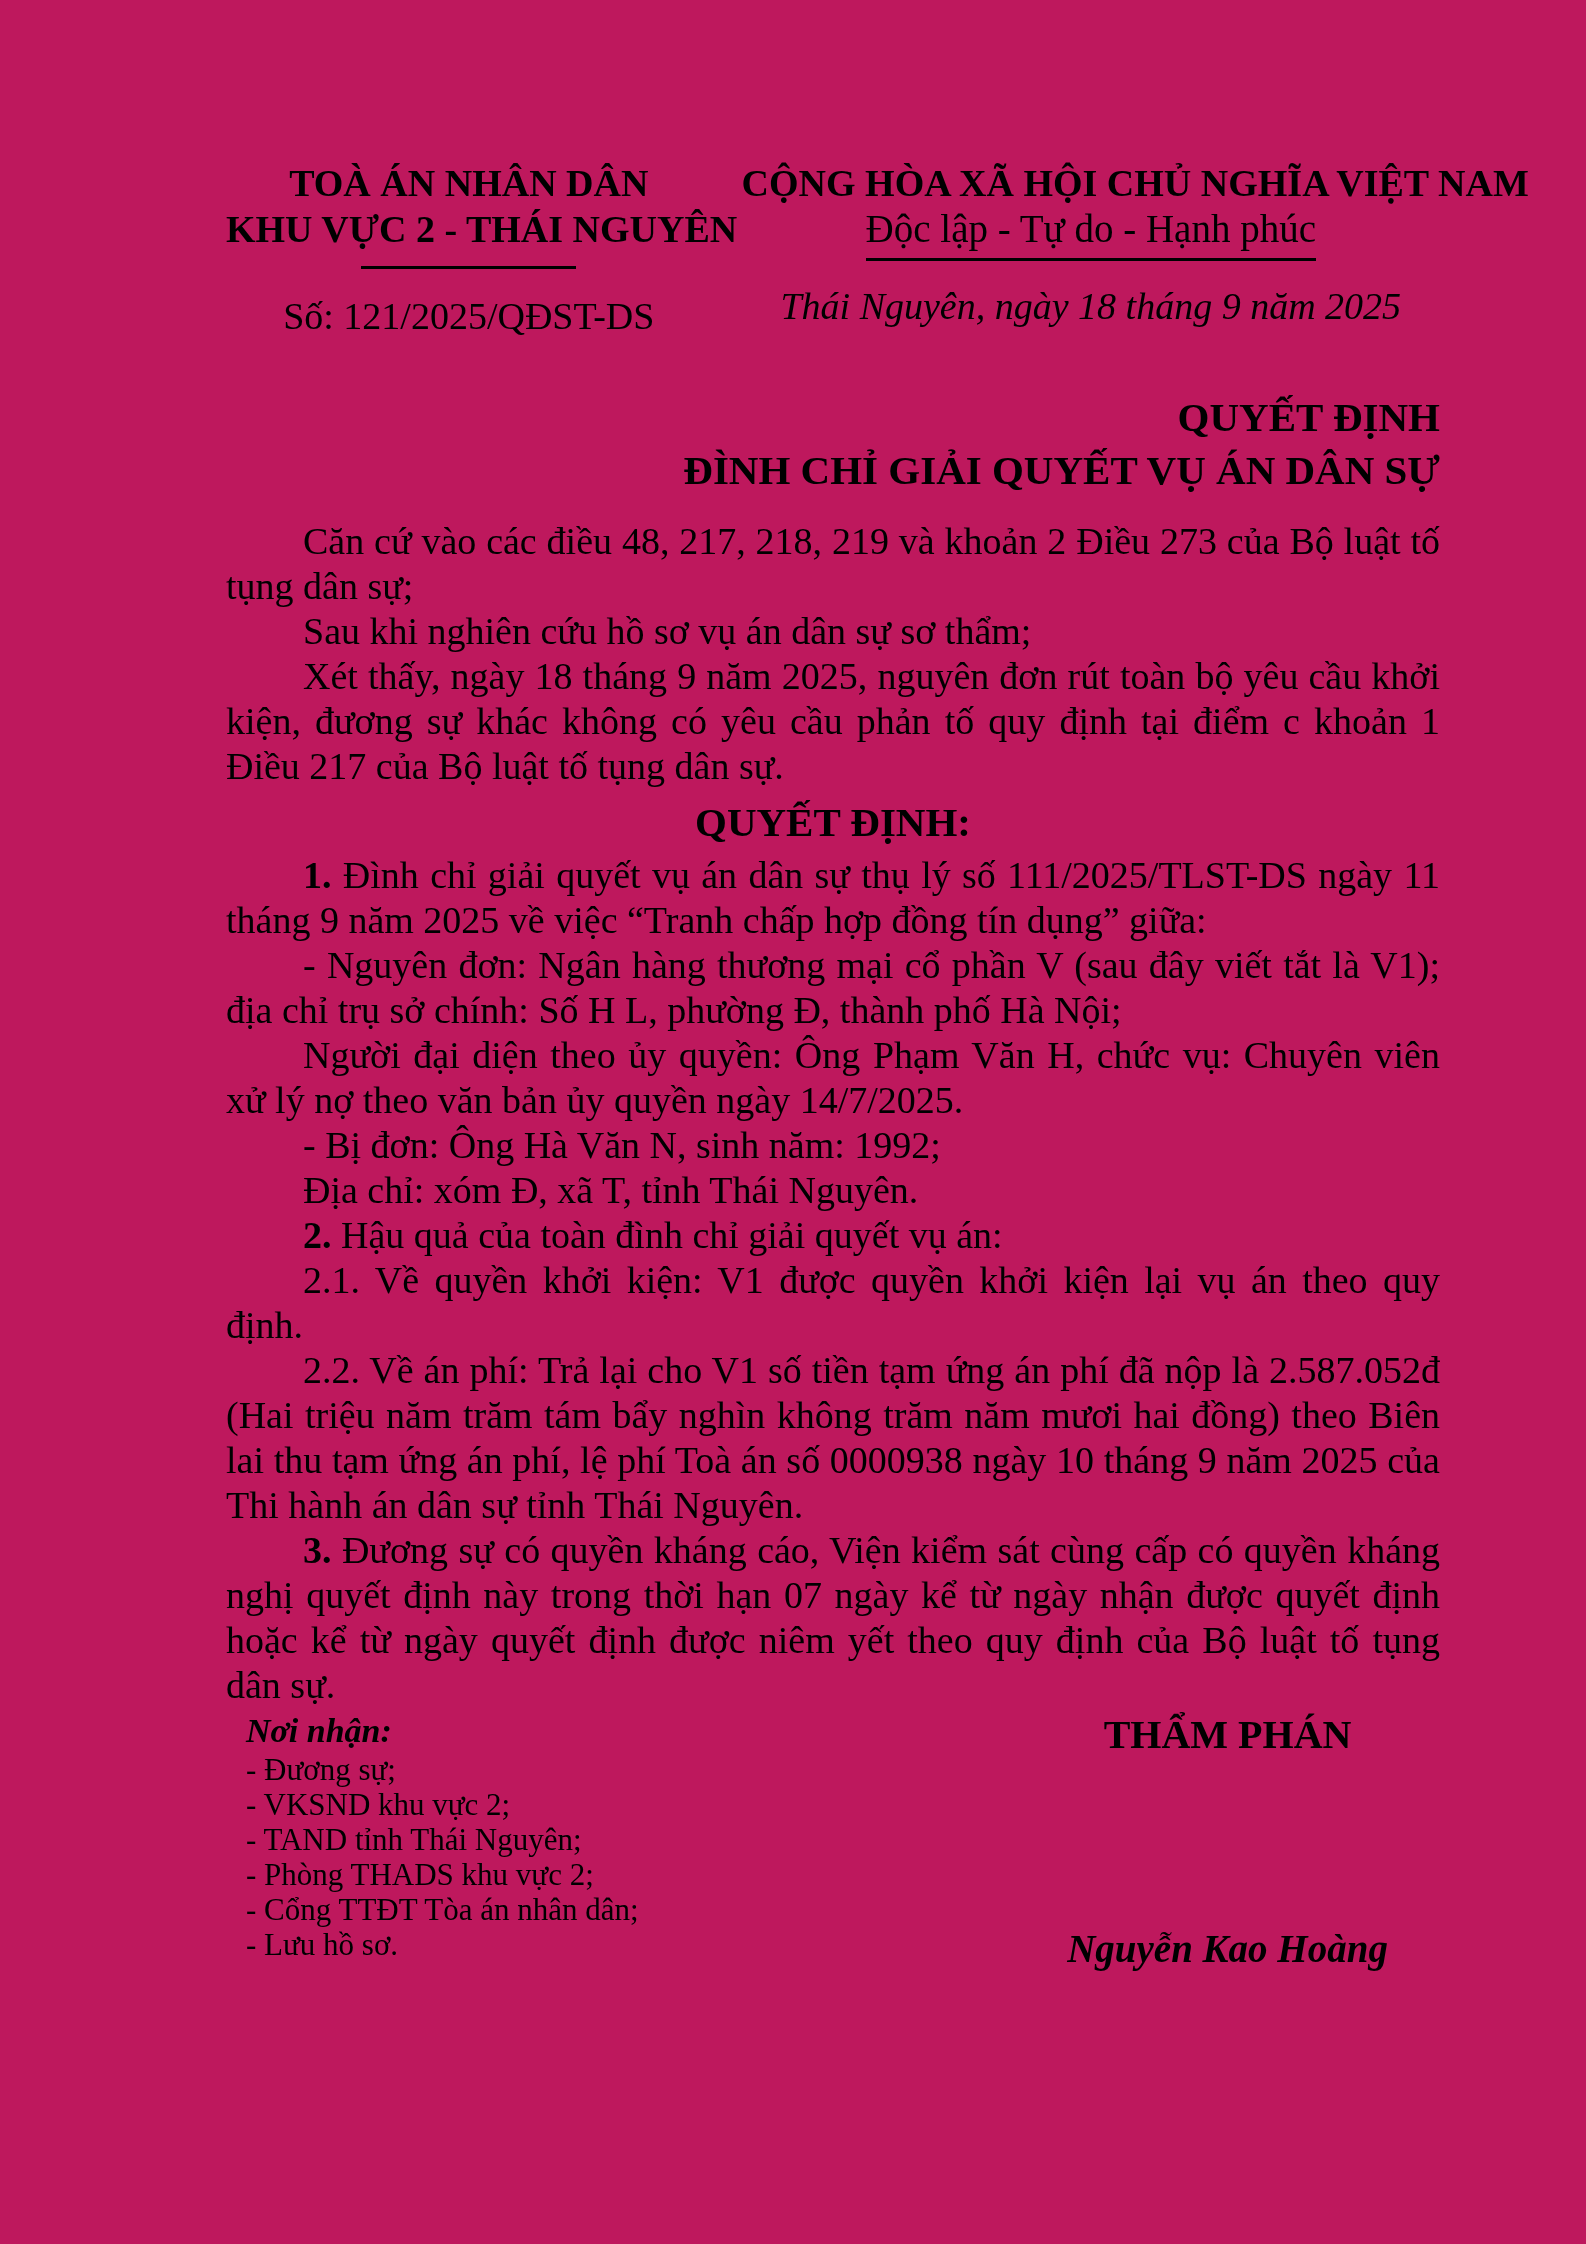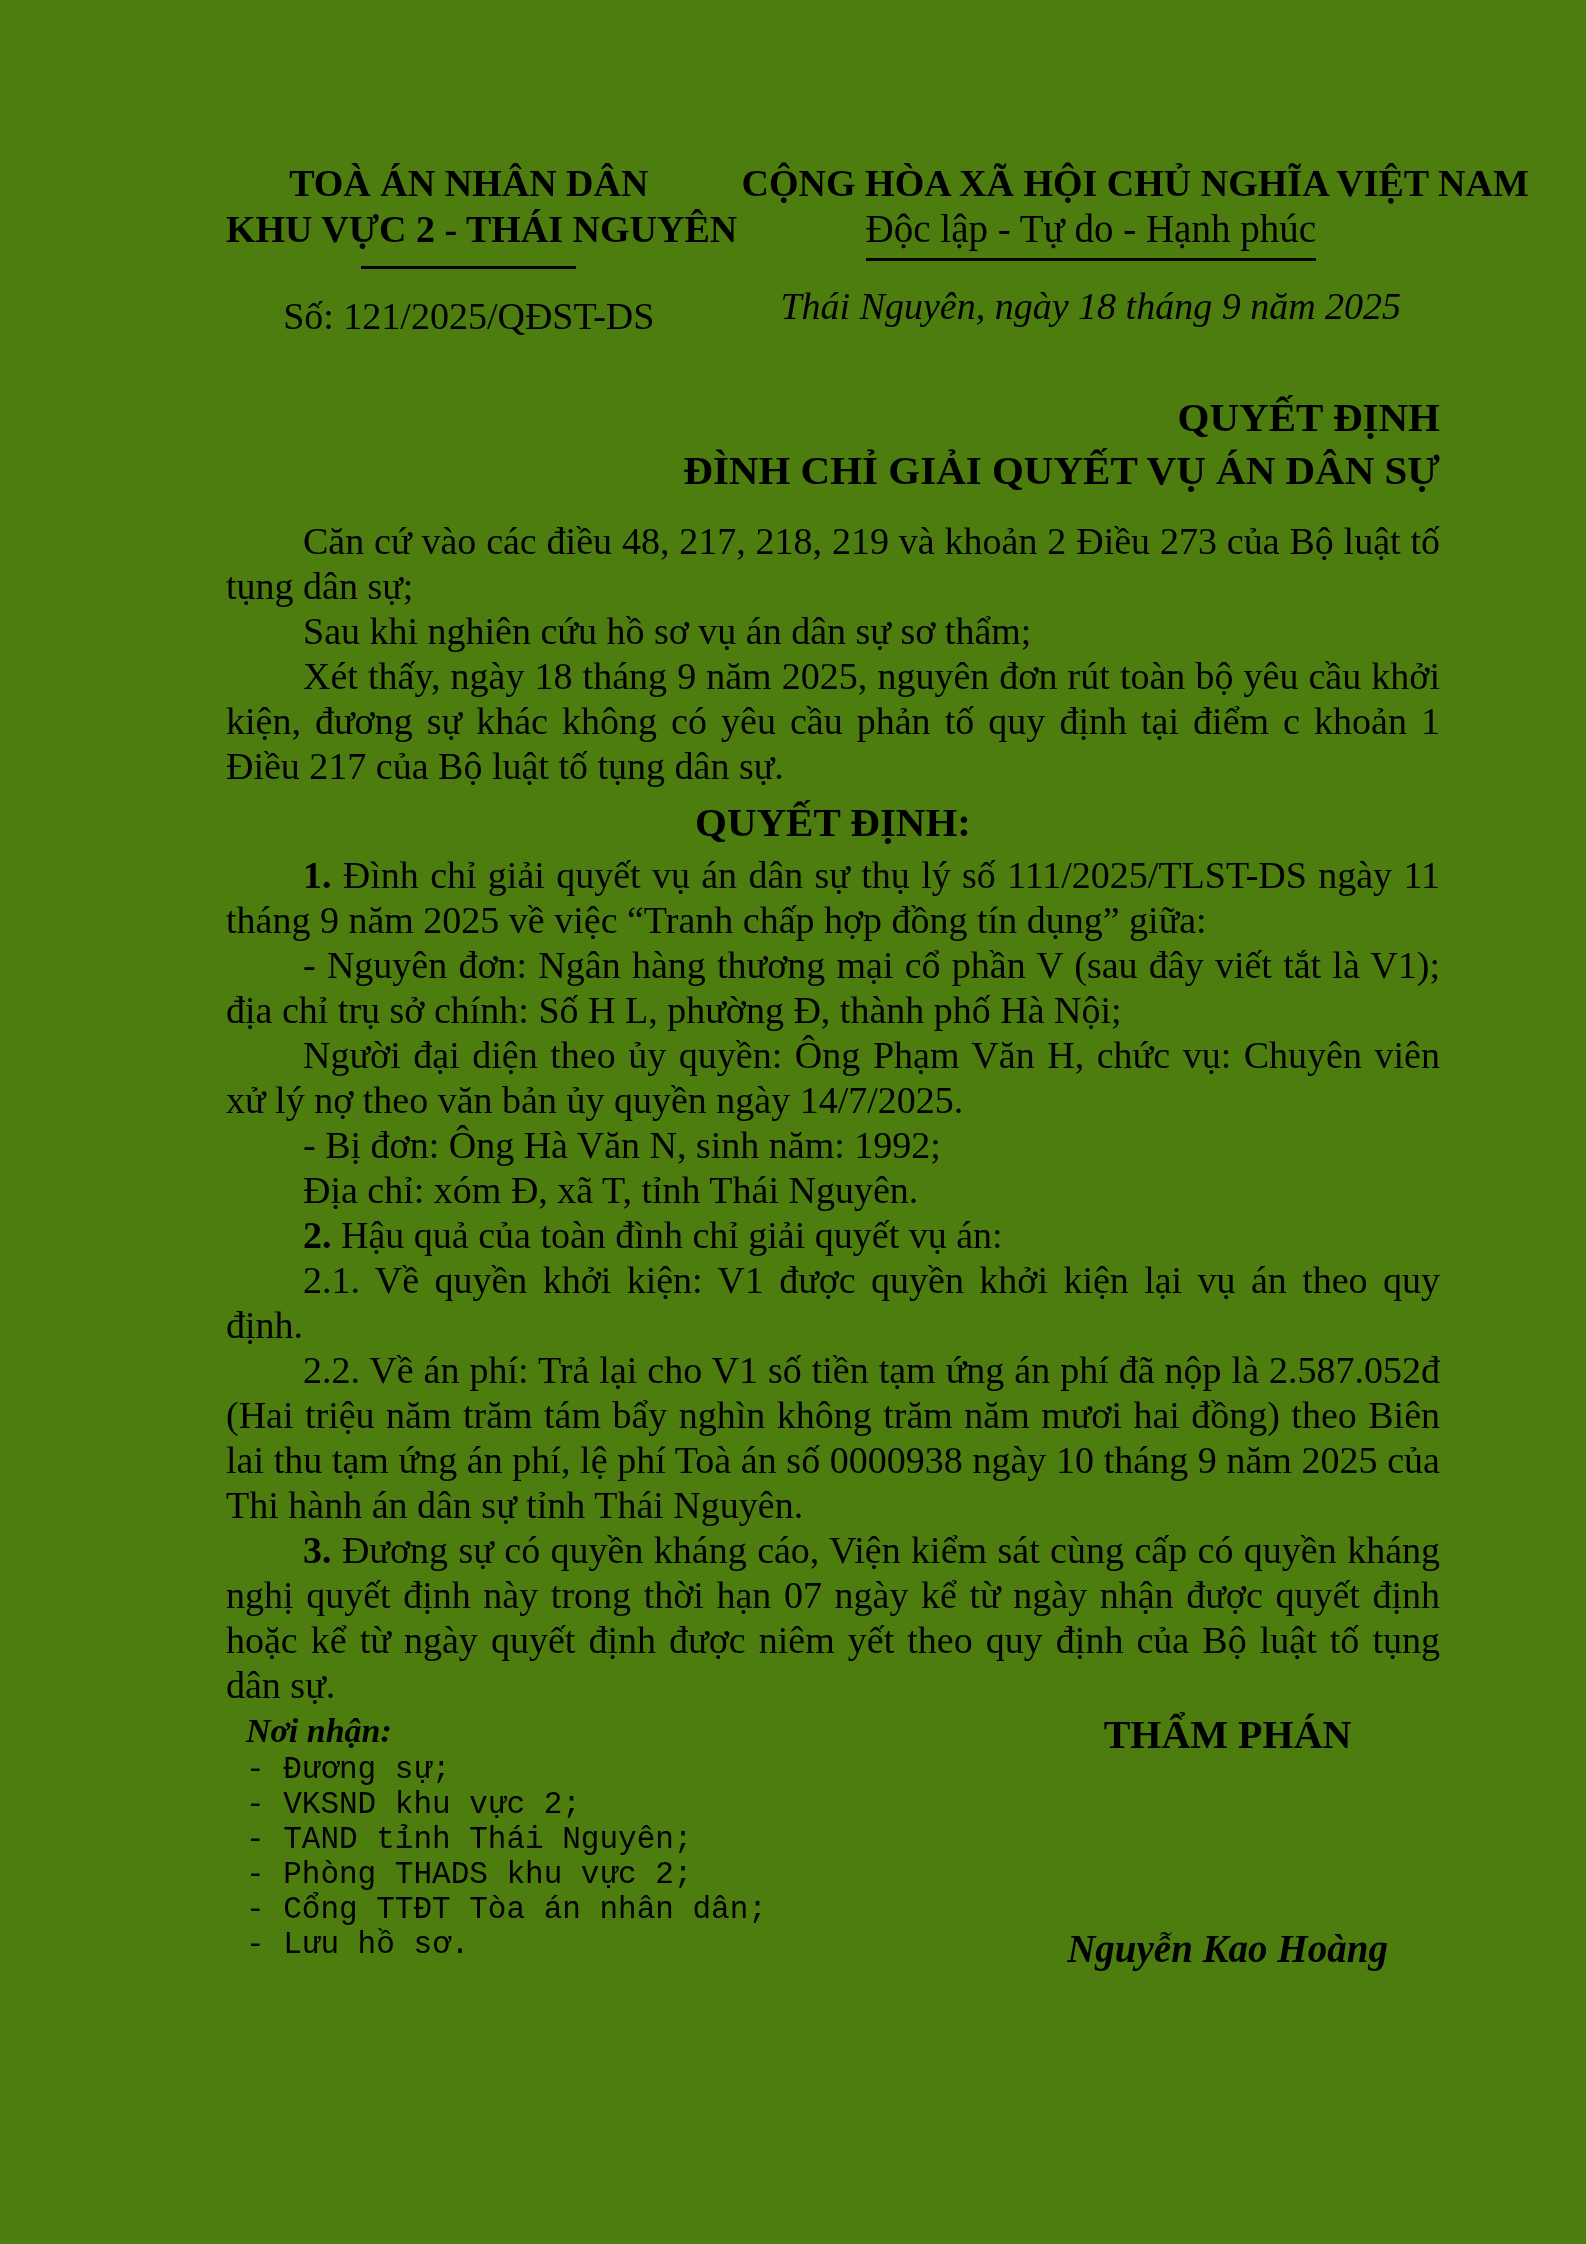--- a/index.html
+++ b/index.html
@@ -1,20 +1,20 @@
 <!DOCTYPE html>
 <html lang="vi"><head>
 <meta charset="utf-8">
 <style>
   html,body { margin:0; padding:0; background:#e8e8e8; }
   .page {
     position:relative;
     width:1586px; height:2244px;
     margin:0 auto;
-    background:#4d7c0f;
+    background:#be185d;
     color:#000000;
     font-family:"Liberation Serif", serif;
     box-sizing:border-box;
     padding:160px 146px 0 226px;
     overflow:hidden;
   }
   
   .header { display:flex; }
   .h-left  { width:40%; text-align:center; }
   .h-right { width:60%; text-align:center; padding-left:30px; box-sizing:border-box; }
@@ -39,21 +39,21 @@
   .para b { font-weight:bold; }
   .decision-heading {
     text-align:center; font-weight:bold;
     font-size:41px; line-height:50px;
     margin:8px 0 6px 0;
   }
   
   .footer { display:flex; margin-top:2px; }
   .f-left { width:65%; box-sizing:border-box; padding-left:20px; }
   .recipients-label { font-weight:bold; font-style:italic; font-size:34px; line-height:42px; }
-  .recipient-item { font-size:31px; line-height:35px;font-family:Liberation Mono, monospace; }
+  .recipient-item { font-size:31px; line-height:35px; }
   .f-right { width:35%; text-align:center; }
   .judge-title { font-weight:bold; font-size:40px; line-height:50px; }
   .judge-name  { font-weight:bold; font-size:39px; line-height:48px; margin-top:165px;font-style:italic; }
 </style>
 </head>
 <body>
 
 <div class="page">
 
   <div class="header">

